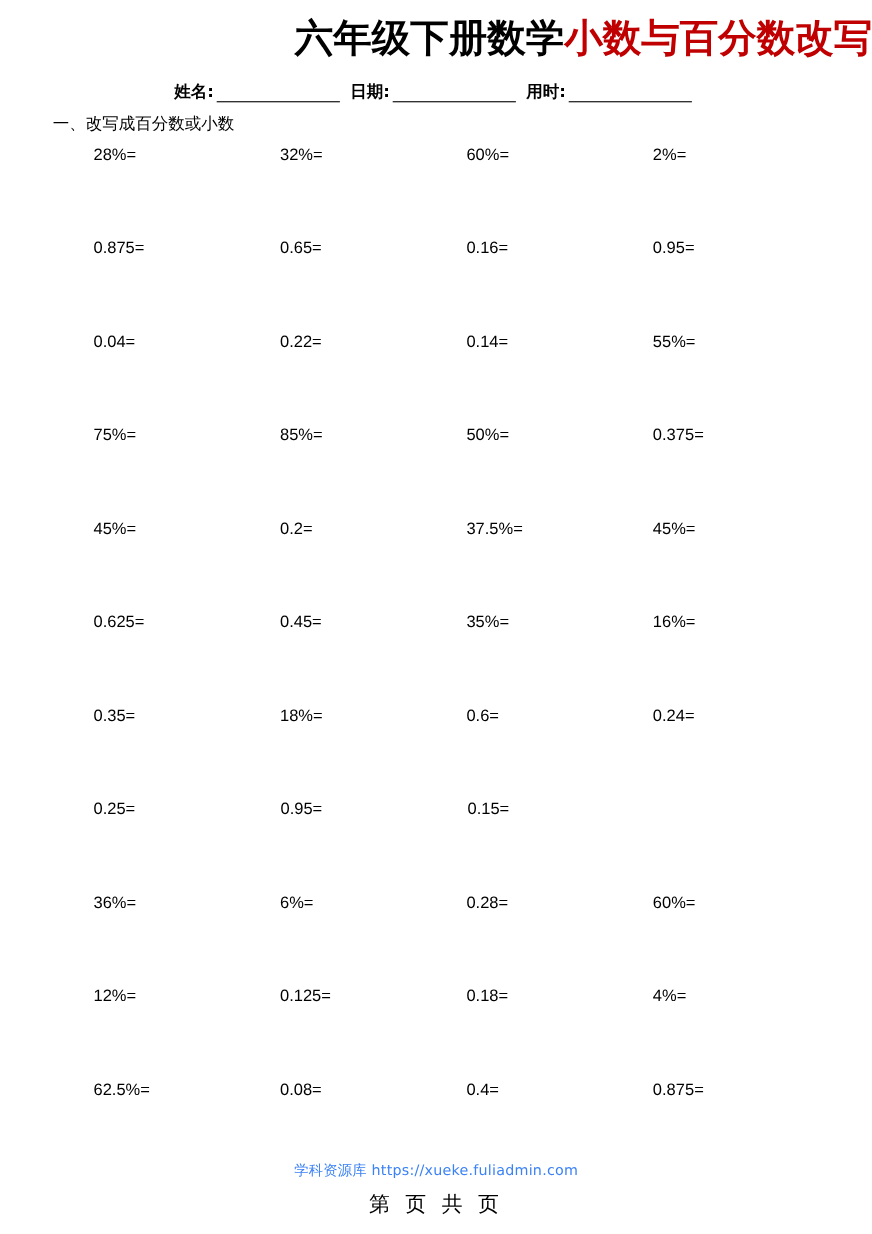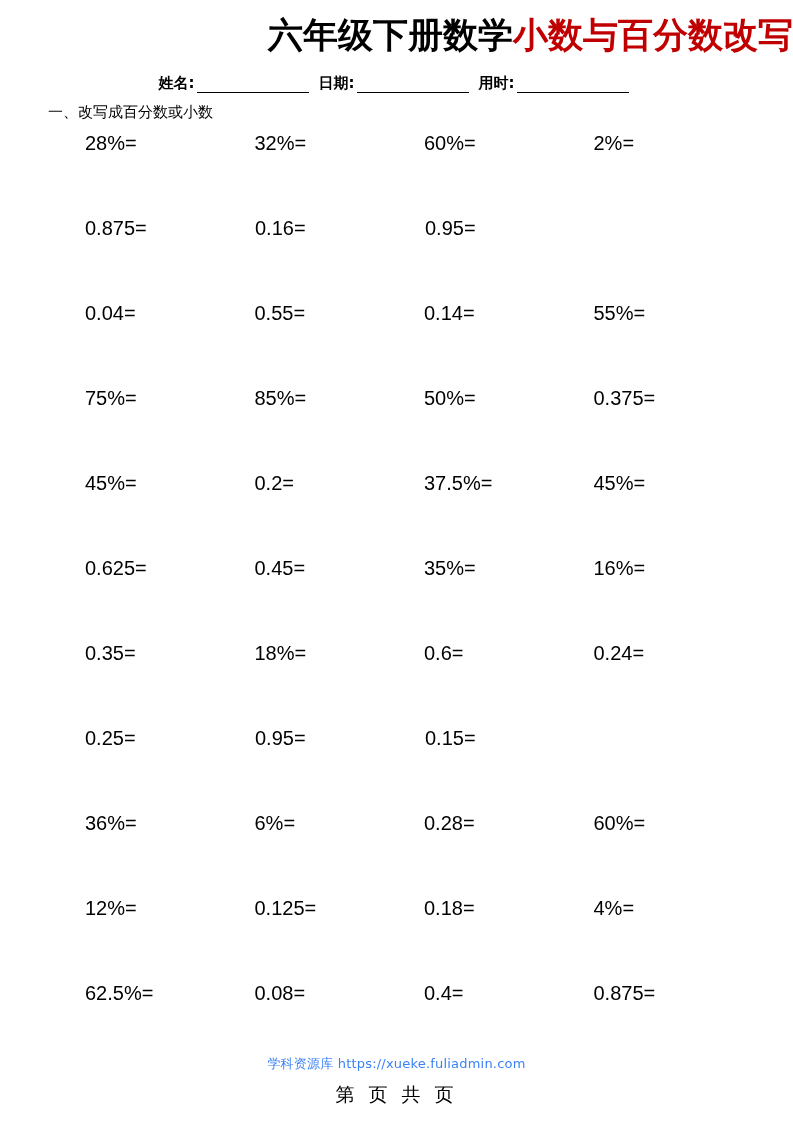--- a/index.html
+++ b/index.html
@@ -77,21 +77,21 @@
     padding-left: 85px;
     padding-right: 30px;
     box-sizing: border-box;
   }
   .prob-row {
     display: flex;
     height: 85px;
   }
   .prob-cell {
     width: 170px;
-    font-size: 20px;
+    font-size: 15px;
     line-height: 1;
     white-space: nowrap;
     font-family: "Liberation Sans", "DejaVu Sans", sans-serif;
   }
 
   
   .footer {
     position: absolute;
     left: 0;
     right: 0;
@@ -129,27 +129,28 @@
 
   <div class="prob-row">
     <div class="prob-cell">28%=</div>
     <div class="prob-cell">32%=</div>
     <div class="prob-cell">60%=</div>
     <div class="prob-cell">2%=</div>
   </div>
 
   <div class="prob-row">
     <div class="prob-cell">0.875=</div>
+    <div class="prob-cell">0.65=</div>
     <div class="prob-cell">0.16=</div>
     <div class="prob-cell">0.95=</div>
   </div>
 
   <div class="prob-row">
     <div class="prob-cell">0.04=</div>
-    <div class="prob-cell">0.55=</div>
+    <div class="prob-cell">0.22=</div>
     <div class="prob-cell">0.14=</div>
     <div class="prob-cell">55%=</div>
   </div>
 
   <div class="prob-row">
     <div class="prob-cell">75%=</div>
     <div class="prob-cell">85%=</div>
     <div class="prob-cell">50%=</div>
     <div class="prob-cell">0.375=</div>
   </div>

